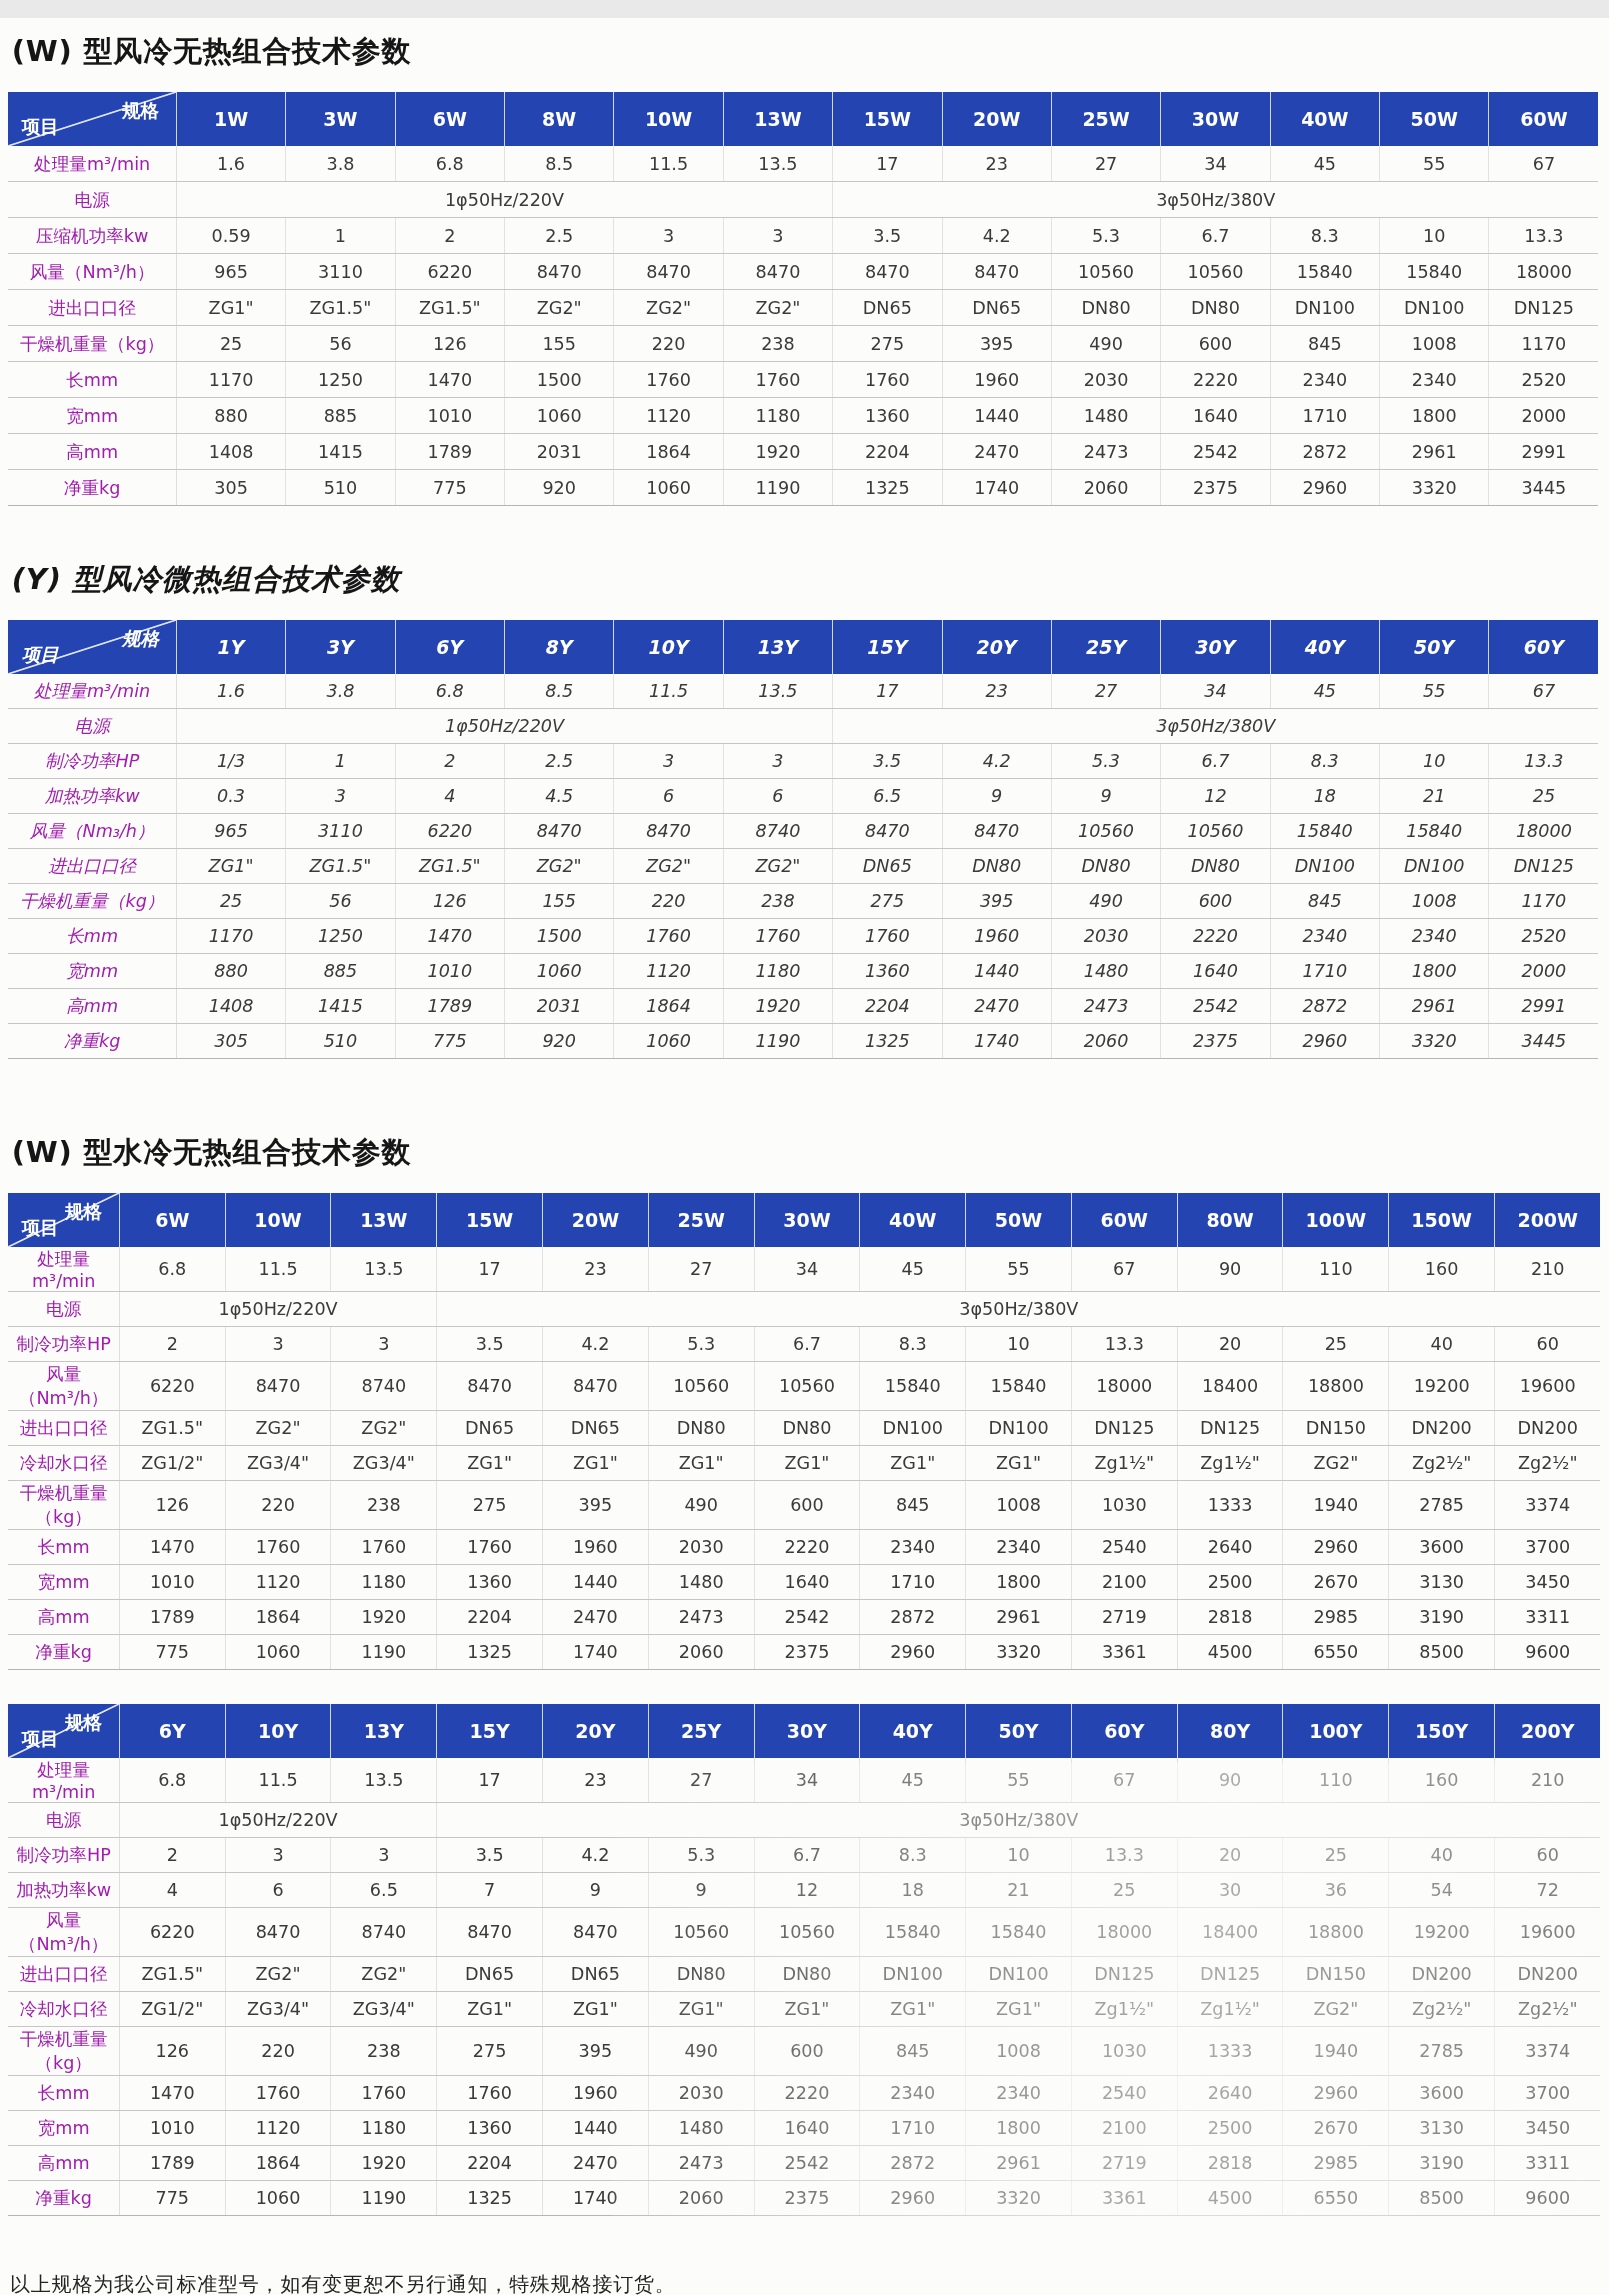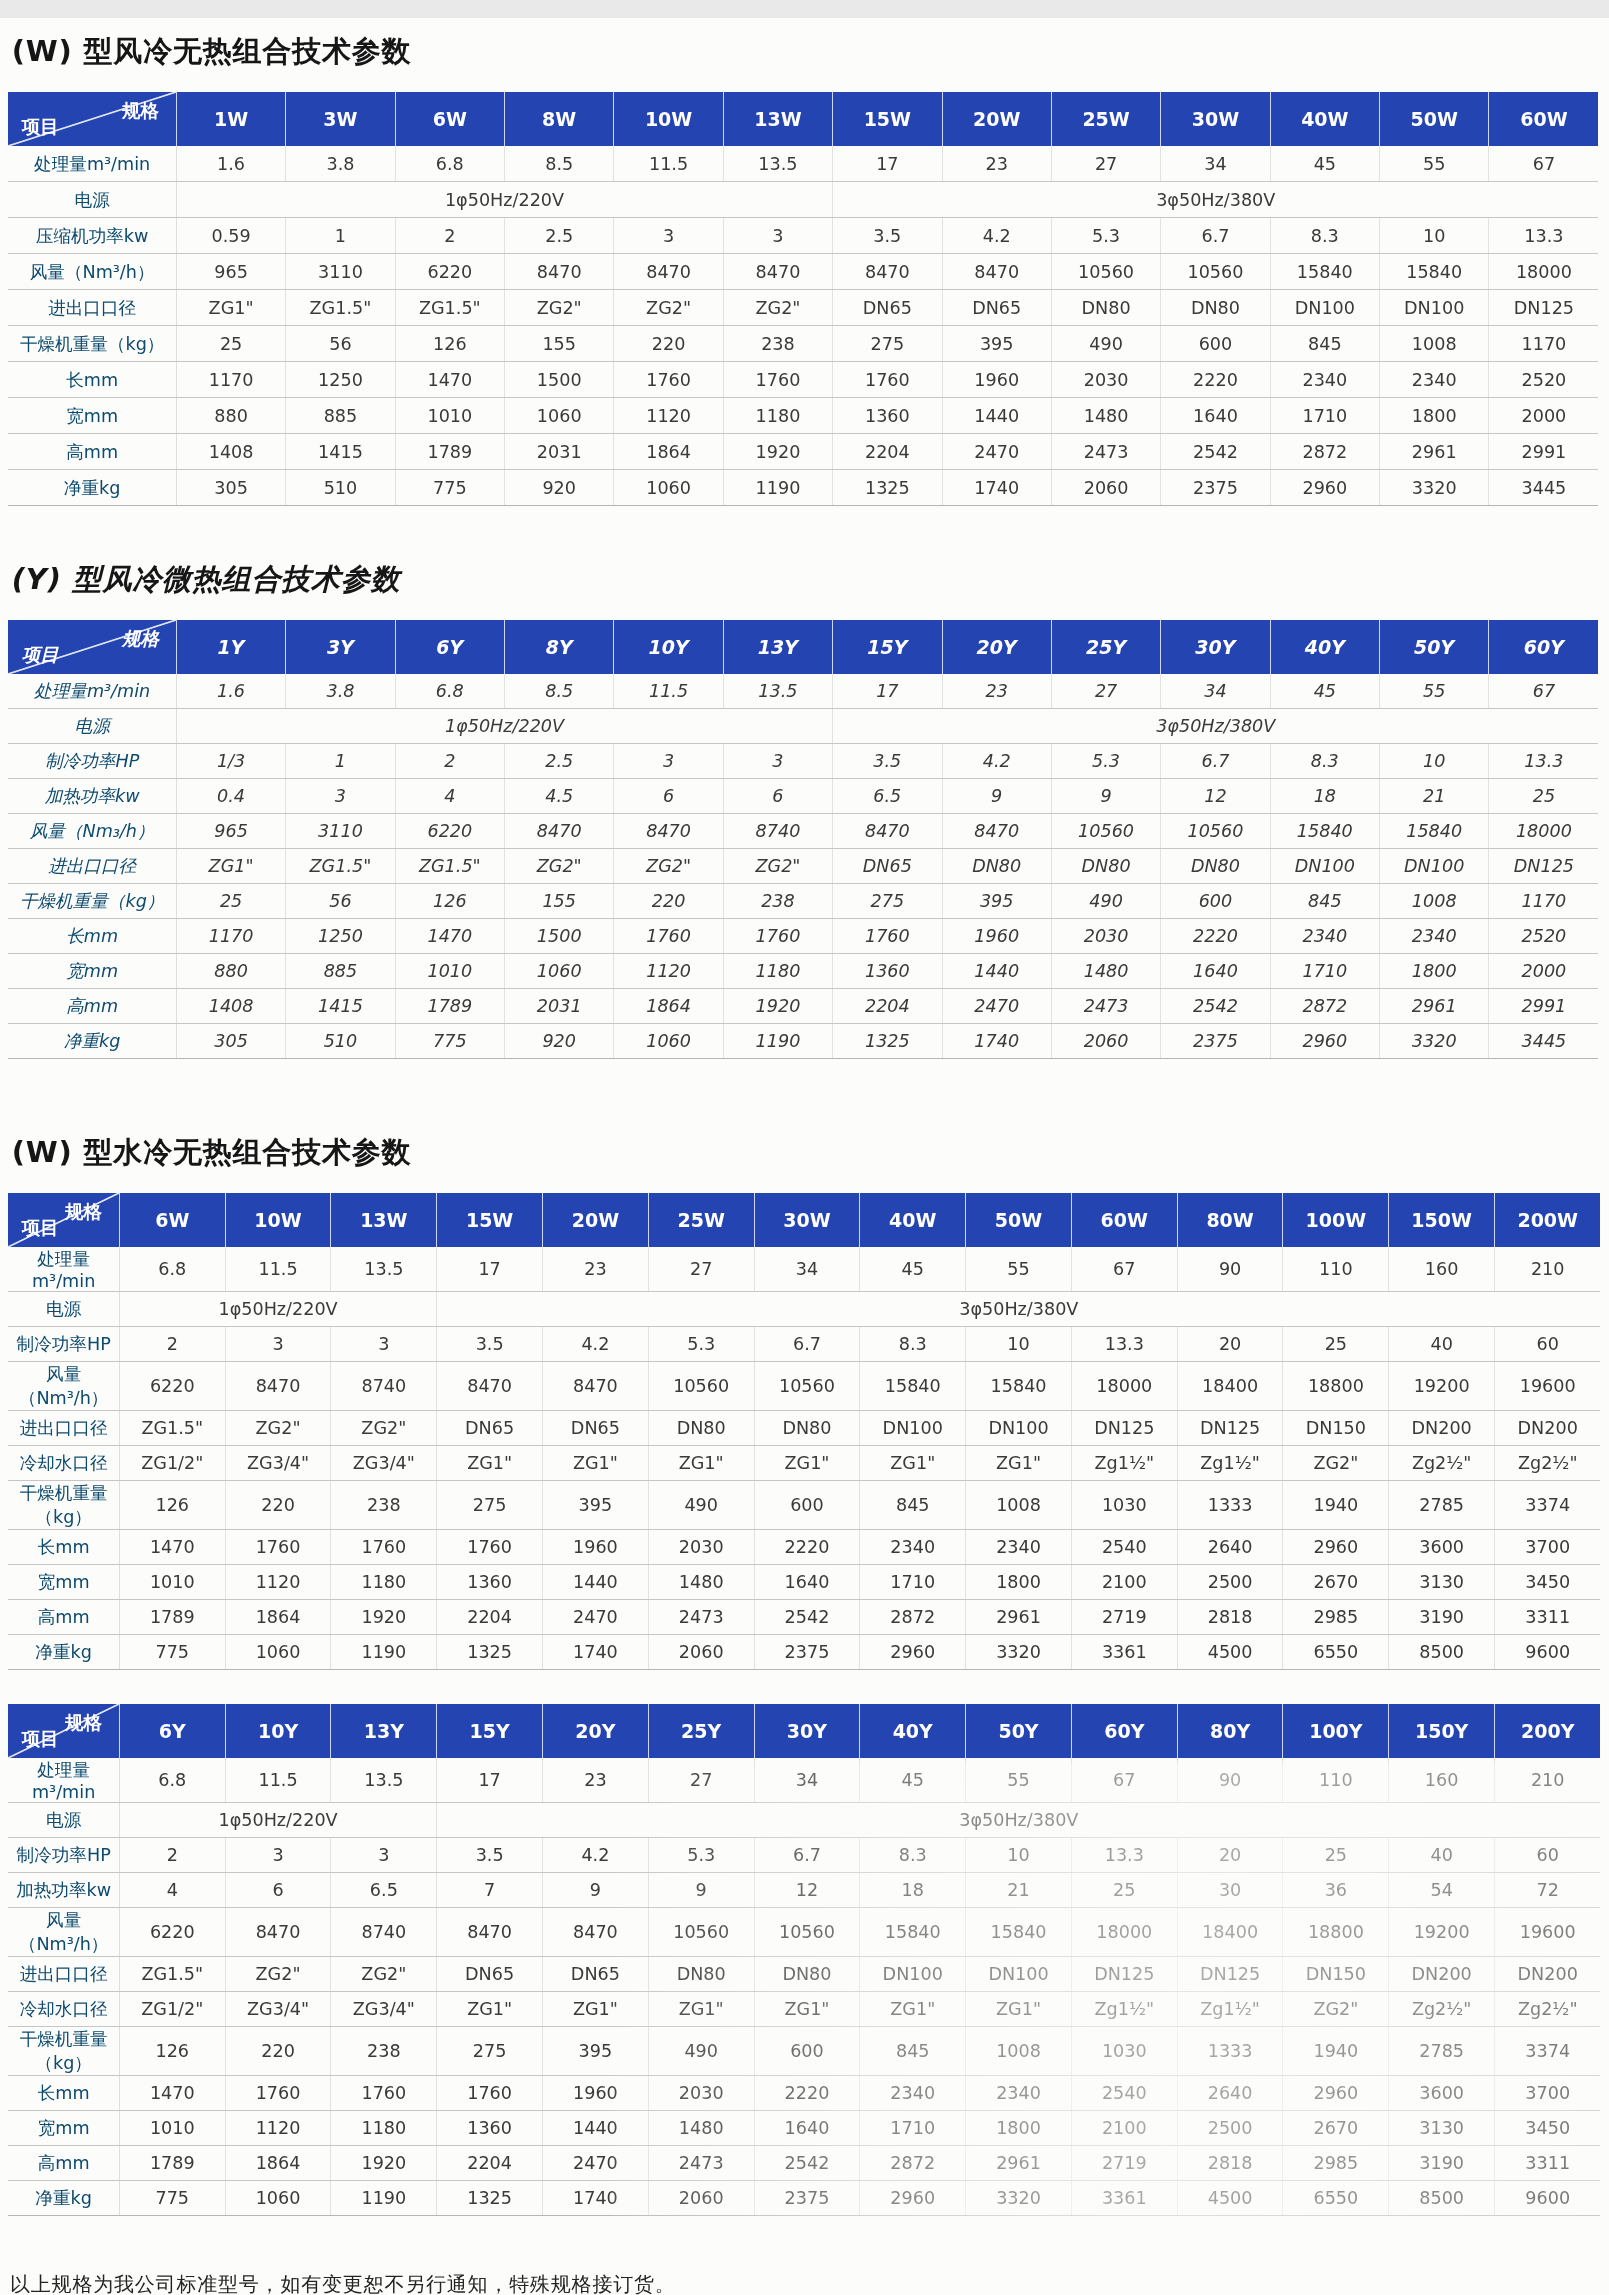--- a/index.html
+++ b/index.html
@@ -31,21 +31,21 @@
   table.spec thead th.col { border-left:1.7px solid rgba(236,241,255,0.85); }
   table.spec thead th.diag {
     position:relative;
     background-image:linear-gradient(to bottom right,
       transparent calc(50% - 1.3px), rgba(255,255,255,0.85) calc(50% - 0.4px),
       rgba(255,255,255,0.85) calc(50% + 0.4px), transparent calc(50% + 1.3px));
   }
   th.diag .spec-lab { position:absolute; top:5.9px; right:17px; font-size:18.4px; }
   th.diag .item-lab { position:absolute; bottom:6.7px; left:13.4px; font-size:18.4px; }
   table.spec tbody th.rlabel {
-    font-weight:normal; font-size:17.6px; color:#0c4a6e; text-align:center;
+    font-weight:normal; font-size:17.6px; color:#a21caf; text-align:center;
     border-bottom:0.8px solid #c6c6c6; border-right:0.8px solid #dedede; padding:0;
   }
   table.spec tbody td {
     font-size:17.6px; color:var(--body-text); text-align:center; padding:0;
     border-bottom:0.8px solid #c6c6c6; border-right:0.8px solid #e2e2e2;
   }
   table.spec tbody td:last-child { border-right:none; }
   table.spec tbody tr:last-child td,
   table.spec tbody tr:last-child th.rlabel { border-bottom:0.8px solid #b5b5b5; }
   #tbl0 tbody th, #tbl0 tbody td { height:35px; }
@@ -342,21 +342,21 @@
               <td>3.5</td>
               <td>4.2</td>
               <td>5.3</td>
               <td>6.7</td>
               <td>8.3</td>
               <td>10</td>
               <td>13.3</td>
             </tr>
             <tr>
               <th class="rlabel">加热功率kw</th>
-              <td>0.4</td>
+              <td>0.3</td>
               <td>3</td>
               <td>4</td>
               <td>4.5</td>
               <td>6</td>
               <td>6</td>
               <td>6.5</td>
               <td>9</td>
               <td>9</td>
               <td>12</td>
               <td>18</td>

